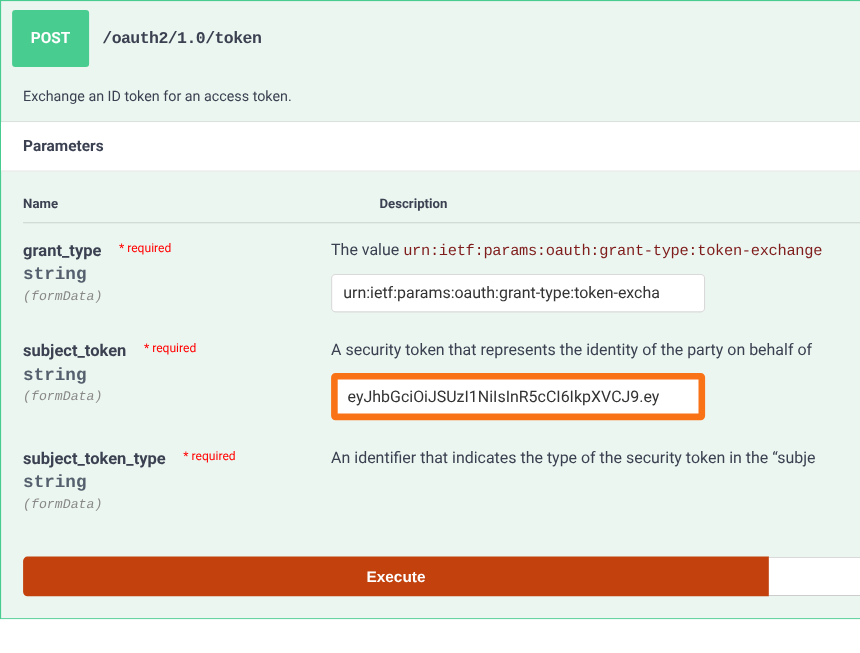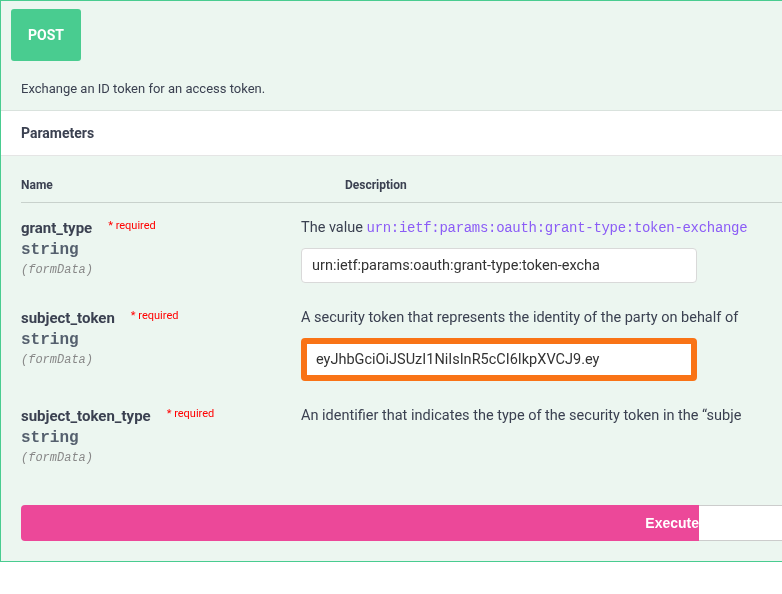--- a/index.html
+++ b/index.html
@@ -96,70 +96,71 @@
   margin-top: 4px;
 }
 .param-desc {
   font-size: 14.5px;
   color: #3b4151;
   margin-bottom: 12px;
   white-space: nowrap;
 }
 .param-desc code {
   font-family: "Courier New", monospace;
-  color: #8b5cf6;
+  color: #7f1d1d;
   font-size: 14px;
   letter-spacing: -0.3px;
 }
 .param-input {
-  width: 396px;
+  width: 340px;
   padding: 8px 10px;
   font-size: 14.5px;
   border: 1px solid #d9d9d9;
   border-radius: 4px;
   background: #fff;
   color: #333;
   font-family: inherit;
 }
 .param-input.focused {
   border: 6px solid #f97316;
   padding: 7px 9px;
 }
 .button-row {
   display: flex;
   padding: 30px 20px 20px;
   gap: 0;
 }
 .execute-btn {
   flex: 1;
-  background: #ec4899;
+  background: #c2410c;
   color: #fff;
   font-weight: 700;
   font-size: 14px;
   padding: 10px 0;
   border: none;
   border-radius: 4px 0 0 4px;
   cursor: pointer;
-  text-align: right;
+  text-align: center;
 }
 .secondary-btn {
   width: 180px;
   background: #fff;
   border: 1px solid #ccc;
   border-left: none;
   border-radius: 0 4px 4px 0;
   cursor: pointer;
 }
 </style>
 </head>
 <body>
 
 <div class="container">
   <div class="header">
     <span class="method-badge">POST</span>
+    <span class="path">/oauth2/1.0/token</span>
   </div>
   <div class="description">Exchange an ID token for an access token.</div>
   <div class="section-title">Parameters</div>
 
   <div class="param-table">
     <div class="param-header">
       <div class="col-name">Name</div>
       <div class="col-desc">Description</div>
     </div>
 

